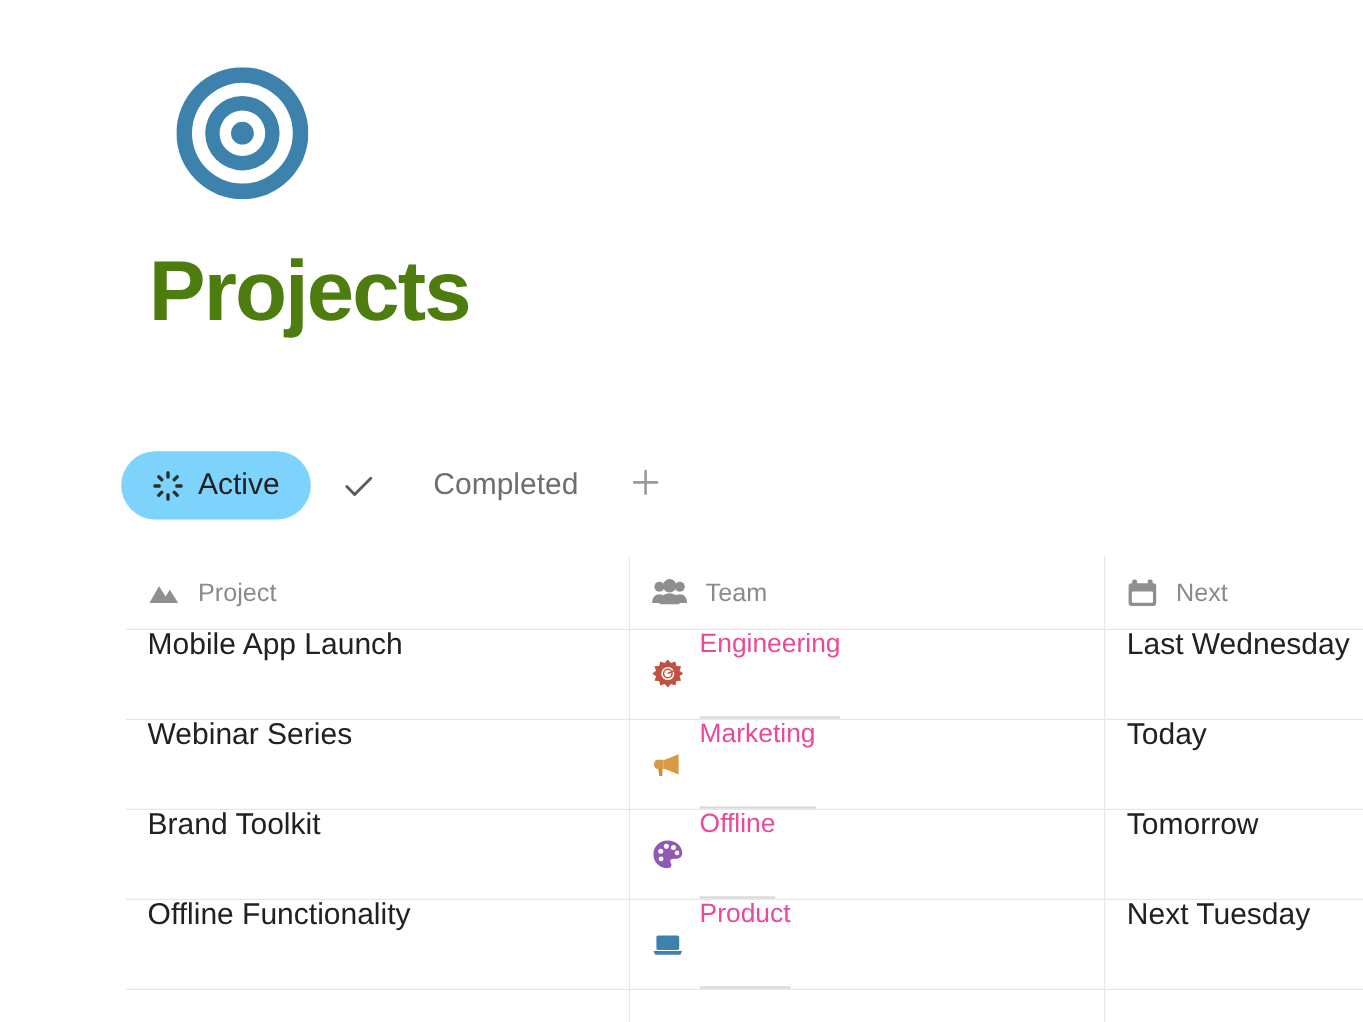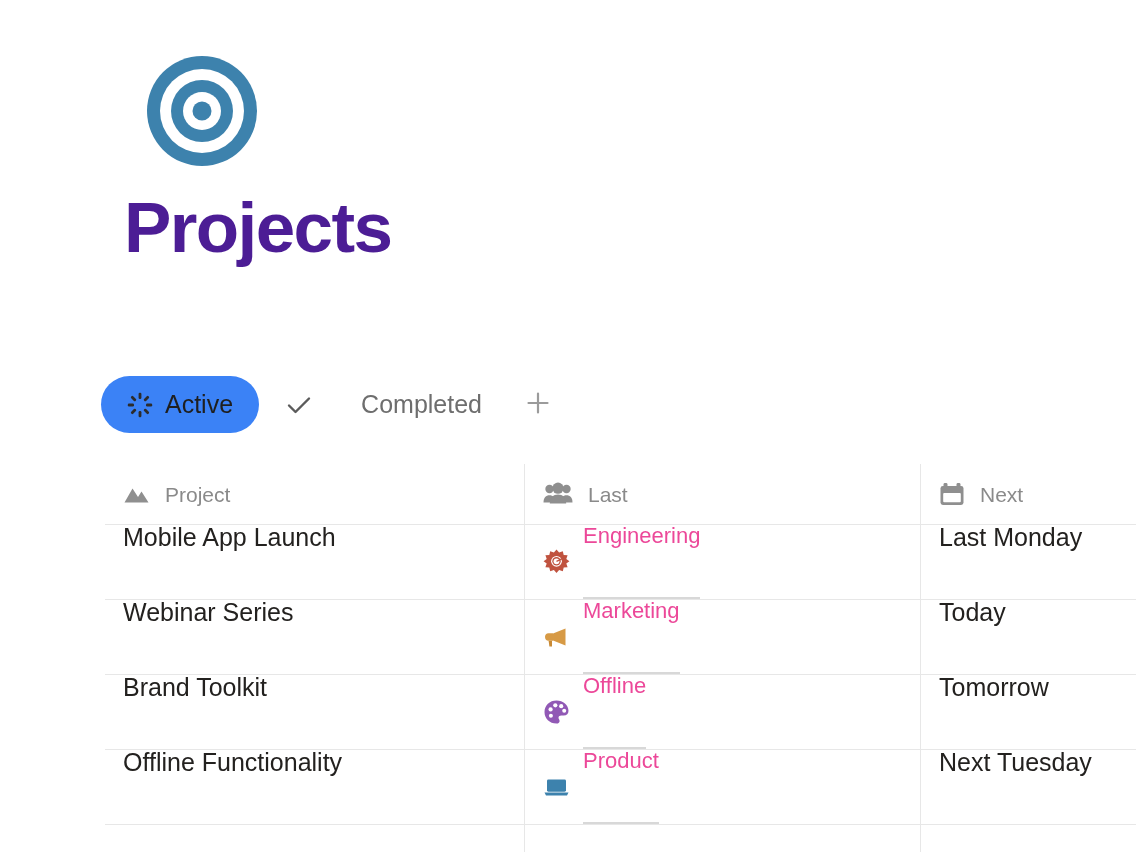--- a/index.html
+++ b/index.html
@@ -28,24 +28,24 @@
     top: 56px;
     width: 110px;
     height: 110px;
   }
   .logo-wrap svg { display: block; }
 
   
   .page-title {
     position: absolute;
     left: 124px;
-    top: 192px;
+    top: 208px;
     font-size: 71px;
     font-weight: bold;
-    color: #4c1d95;
+    color: #4d7c0f;
     letter-spacing: -1.6px;
     line-height: 1;
     white-space: nowrap;
   }
 
   
   .tabbar {
     position: absolute;
     left: 101px;
     top: 376px;
@@ -56,21 +56,21 @@
   }
   .tab {
     display: flex;
     align-items: center;
     height: 57px;
     padding: 0 26px;
     border-radius: 29px;
     cursor: pointer;
     gap: 12px;
   }
-  .tab.active { background: #3b82f6; }
+  .tab.active { background: #7dd3fc; }
   .tab-label {
     font-size: 25px;
     line-height: 1;
     white-space: nowrap;
   }
   .tab.active .tab-label { color: #1f1f1f; font-weight: 500; }
   .tab.inactive .tab-label { color: #6e6e6e; margin-left: 36px; }
   .tab-icon { display: flex; align-items: center; justify-content: center; }
   .tab-add {
     display: flex;
@@ -223,21 +223,21 @@
           <span class="th-icon">
             <svg width="30" height="27" viewBox="0 0 30 27">
               <circle cx="6.5" cy="8" r="4.2" fill="#8f8f8f"></circle>
               <circle cx="23.5" cy="8" r="4.2" fill="#8f8f8f"></circle>
               <path d="M0.5 21.5 C0.5 16.5 3 14.2 6.5 14.2 C10 14.2 12.5 16.5 12.5 21.5 Z" fill="#8f8f8f"></path>
               <path d="M17.5 21.5 C17.5 16.5 20 14.2 23.5 14.2 C27 14.2 29.5 16.5 29.5 21.5 Z" fill="#8f8f8f"></path>
               <circle cx="15" cy="7.2" r="5.6" fill="#8f8f8f"></circle>
               <path d="M6.8 22.5 C6.8 16.2 10.4 13.4 15 13.4 C19.6 13.4 23.2 16.2 23.2 22.5 Z" fill="#8f8f8f"></path>
             </svg>
           </span>
-          <span class="th-label">Last</span>
+          <span class="th-label">Team</span>
         </div>
 
         <div class="cell cell-date">
           <span class="th-icon">
             <svg width="26" height="27" viewBox="0 0 26 27">
               <rect x="4.5" y="2" width="4" height="5" rx="1.4" fill="#8f8f8f"></rect>
               <rect x="17.5" y="2" width="4" height="5" rx="1.4" fill="#8f8f8f"></rect>
               <rect x="1.5" y="5" width="23" height="19" rx="2.4" fill="#8f8f8f"></rect>
               <rect x="4.2" y="12" width="17.6" height="9.2" rx="1" fill="#ffffff"></rect>
             </svg>
@@ -262,21 +262,21 @@
               </g>
               <circle cx="13.5" cy="12.3" r="5.4" fill="#ffffff"></circle>
               <circle cx="13.5" cy="12.3" r="4.2" fill="#c0533f"></circle>
               <circle cx="13.5" cy="12.3" r="2.9" fill="#ffffff"></circle>
               <path d="M13.5 12.3 L20.5 9.2" stroke="#c0533f" stroke-width="1.3"></path>
             </svg>
           </span>
           <span class="team-link">Engineering</span>
         </div>
         <div class="cell cell-date">
-          <span class="date-text">Last Monday</span>
+          <span class="date-text">Last Wednesday</span>
         </div>
       </div>
 
       <div class="trow">
         <div class="cell cell-project">
           <span class="project-name">Webinar Series</span>
         </div>
         <div class="cell cell-team">
           <span class="team-emoji">
             <svg width="27" height="27" viewBox="0 0 27 27">

